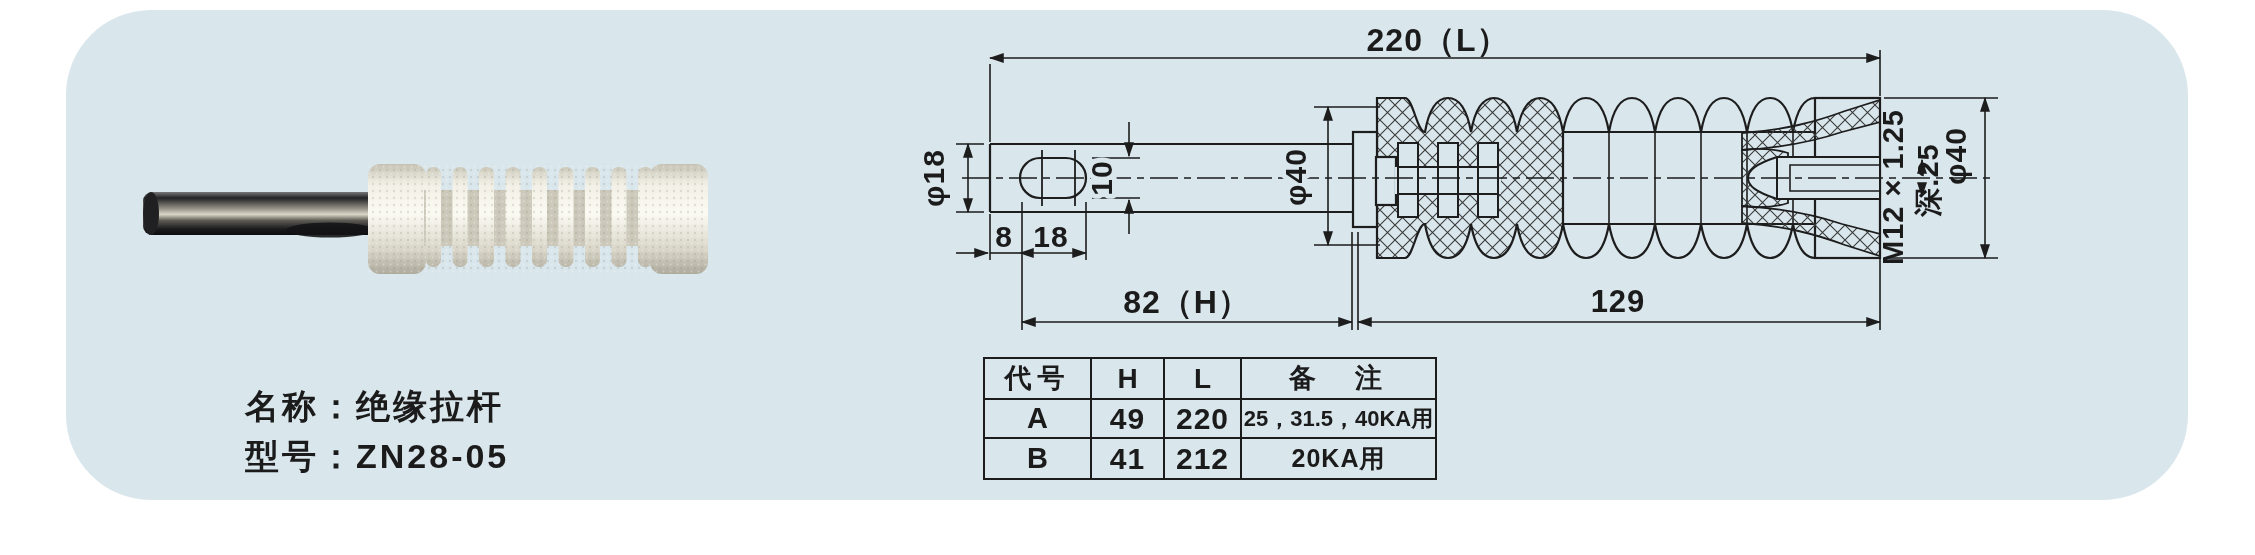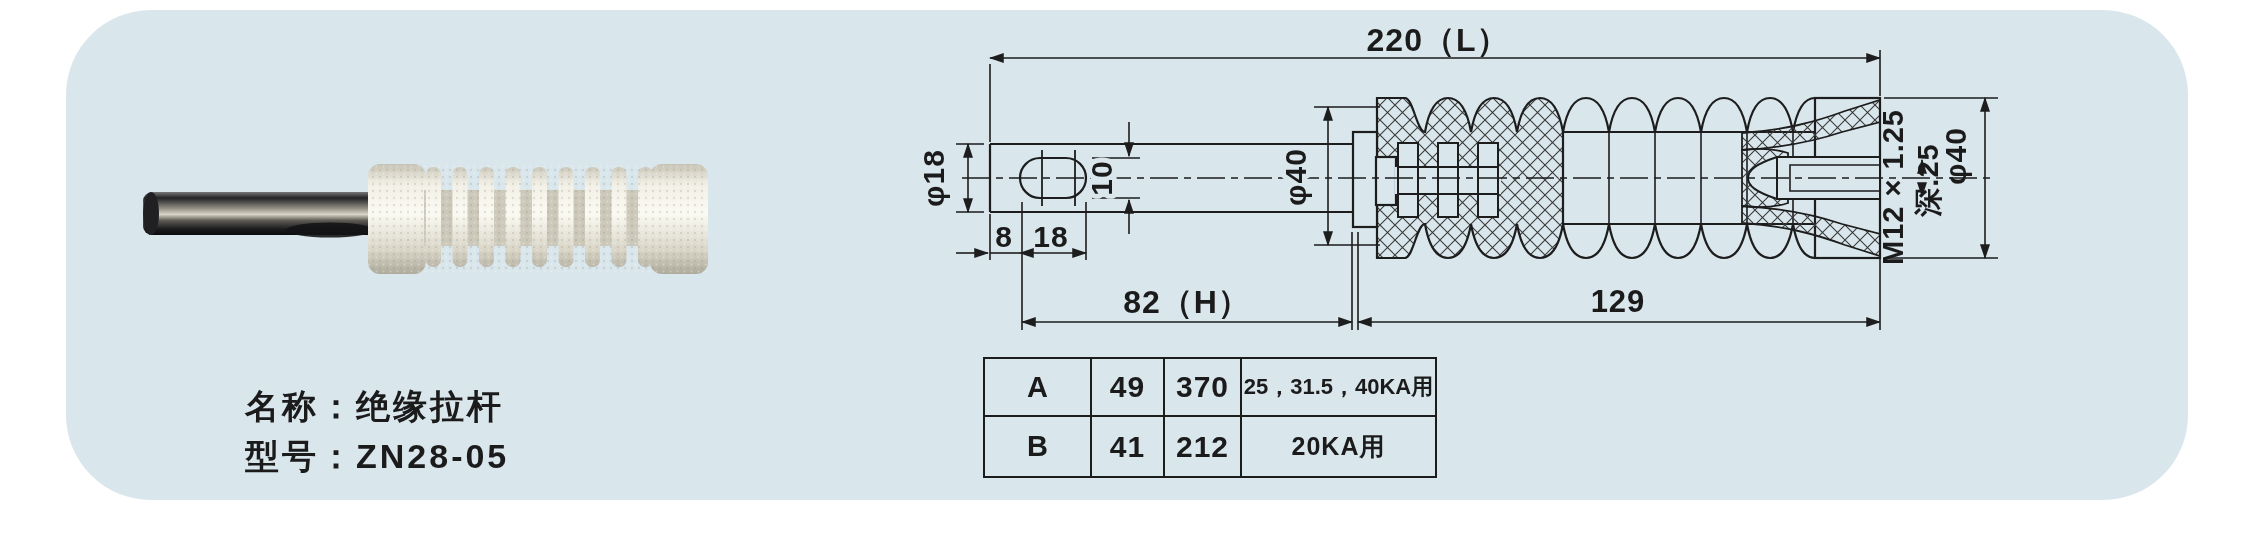--- a/index.html
+++ b/index.html
@@ -176,24 +176,30 @@
 <div class="label-line" id="model-line">型号：ZN28-05</div>
 
 <table class="spec">
   <colgroup>
       <col style="width:107px">
       <col style="width:73px">
       <col style="width:77px">
       <col style="width:195px">
     </colgroup>
   <tbody>
+    <tr style="height:41px">
+      <th class="h-code">代号</th>
+      <th class="h-sym">H</th>
+      <th class="h-sym">L</th>
+      <th class="h-code">备　注</th>
+    </tr>
     <tr style="height:39px">
       <td class="c-code">A</td>
       <td class="c-num">49</td>
-      <td class="c-num">370</td>
+      <td class="c-num">220</td>
       <td class="c-noteA">25，31.5，40KA用</td>
     </tr>
     <tr style="height:41px">
       <td class="c-code">B</td>
       <td class="c-num">41</td>
       <td class="c-num">212</td>
       <td class="c-noteB">20KA用</td>
     </tr>
   </tbody>
 </table>

